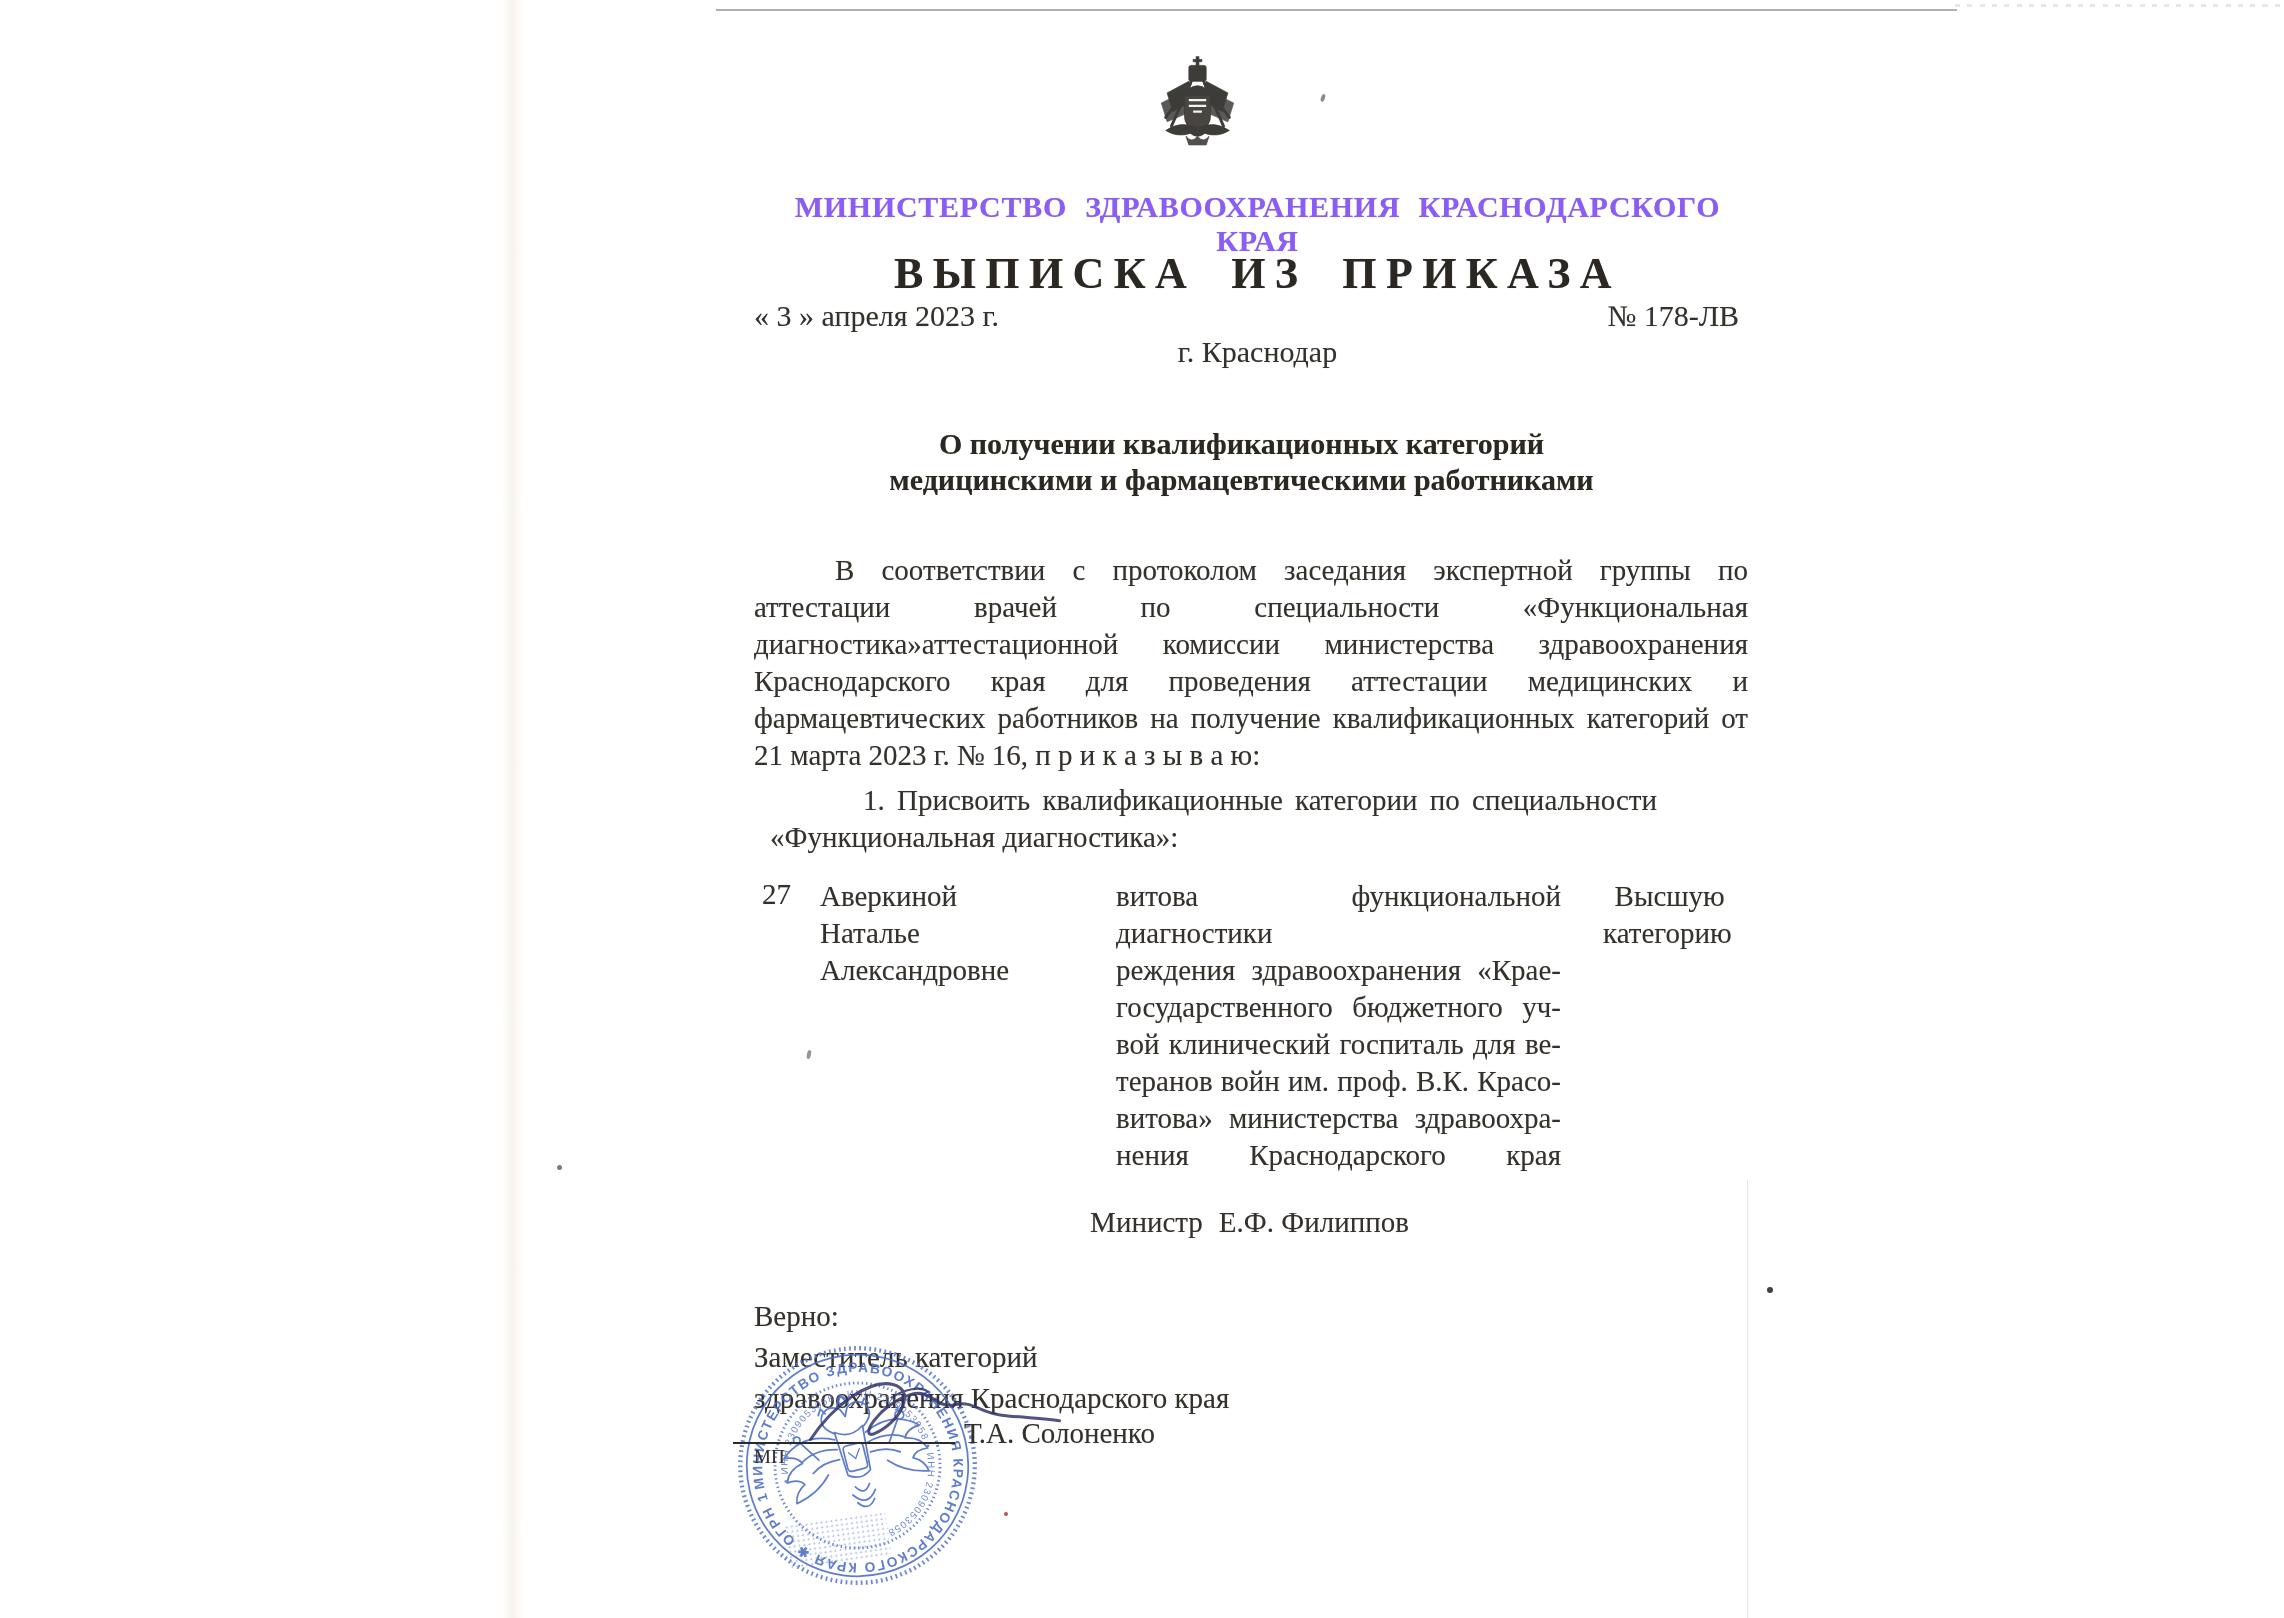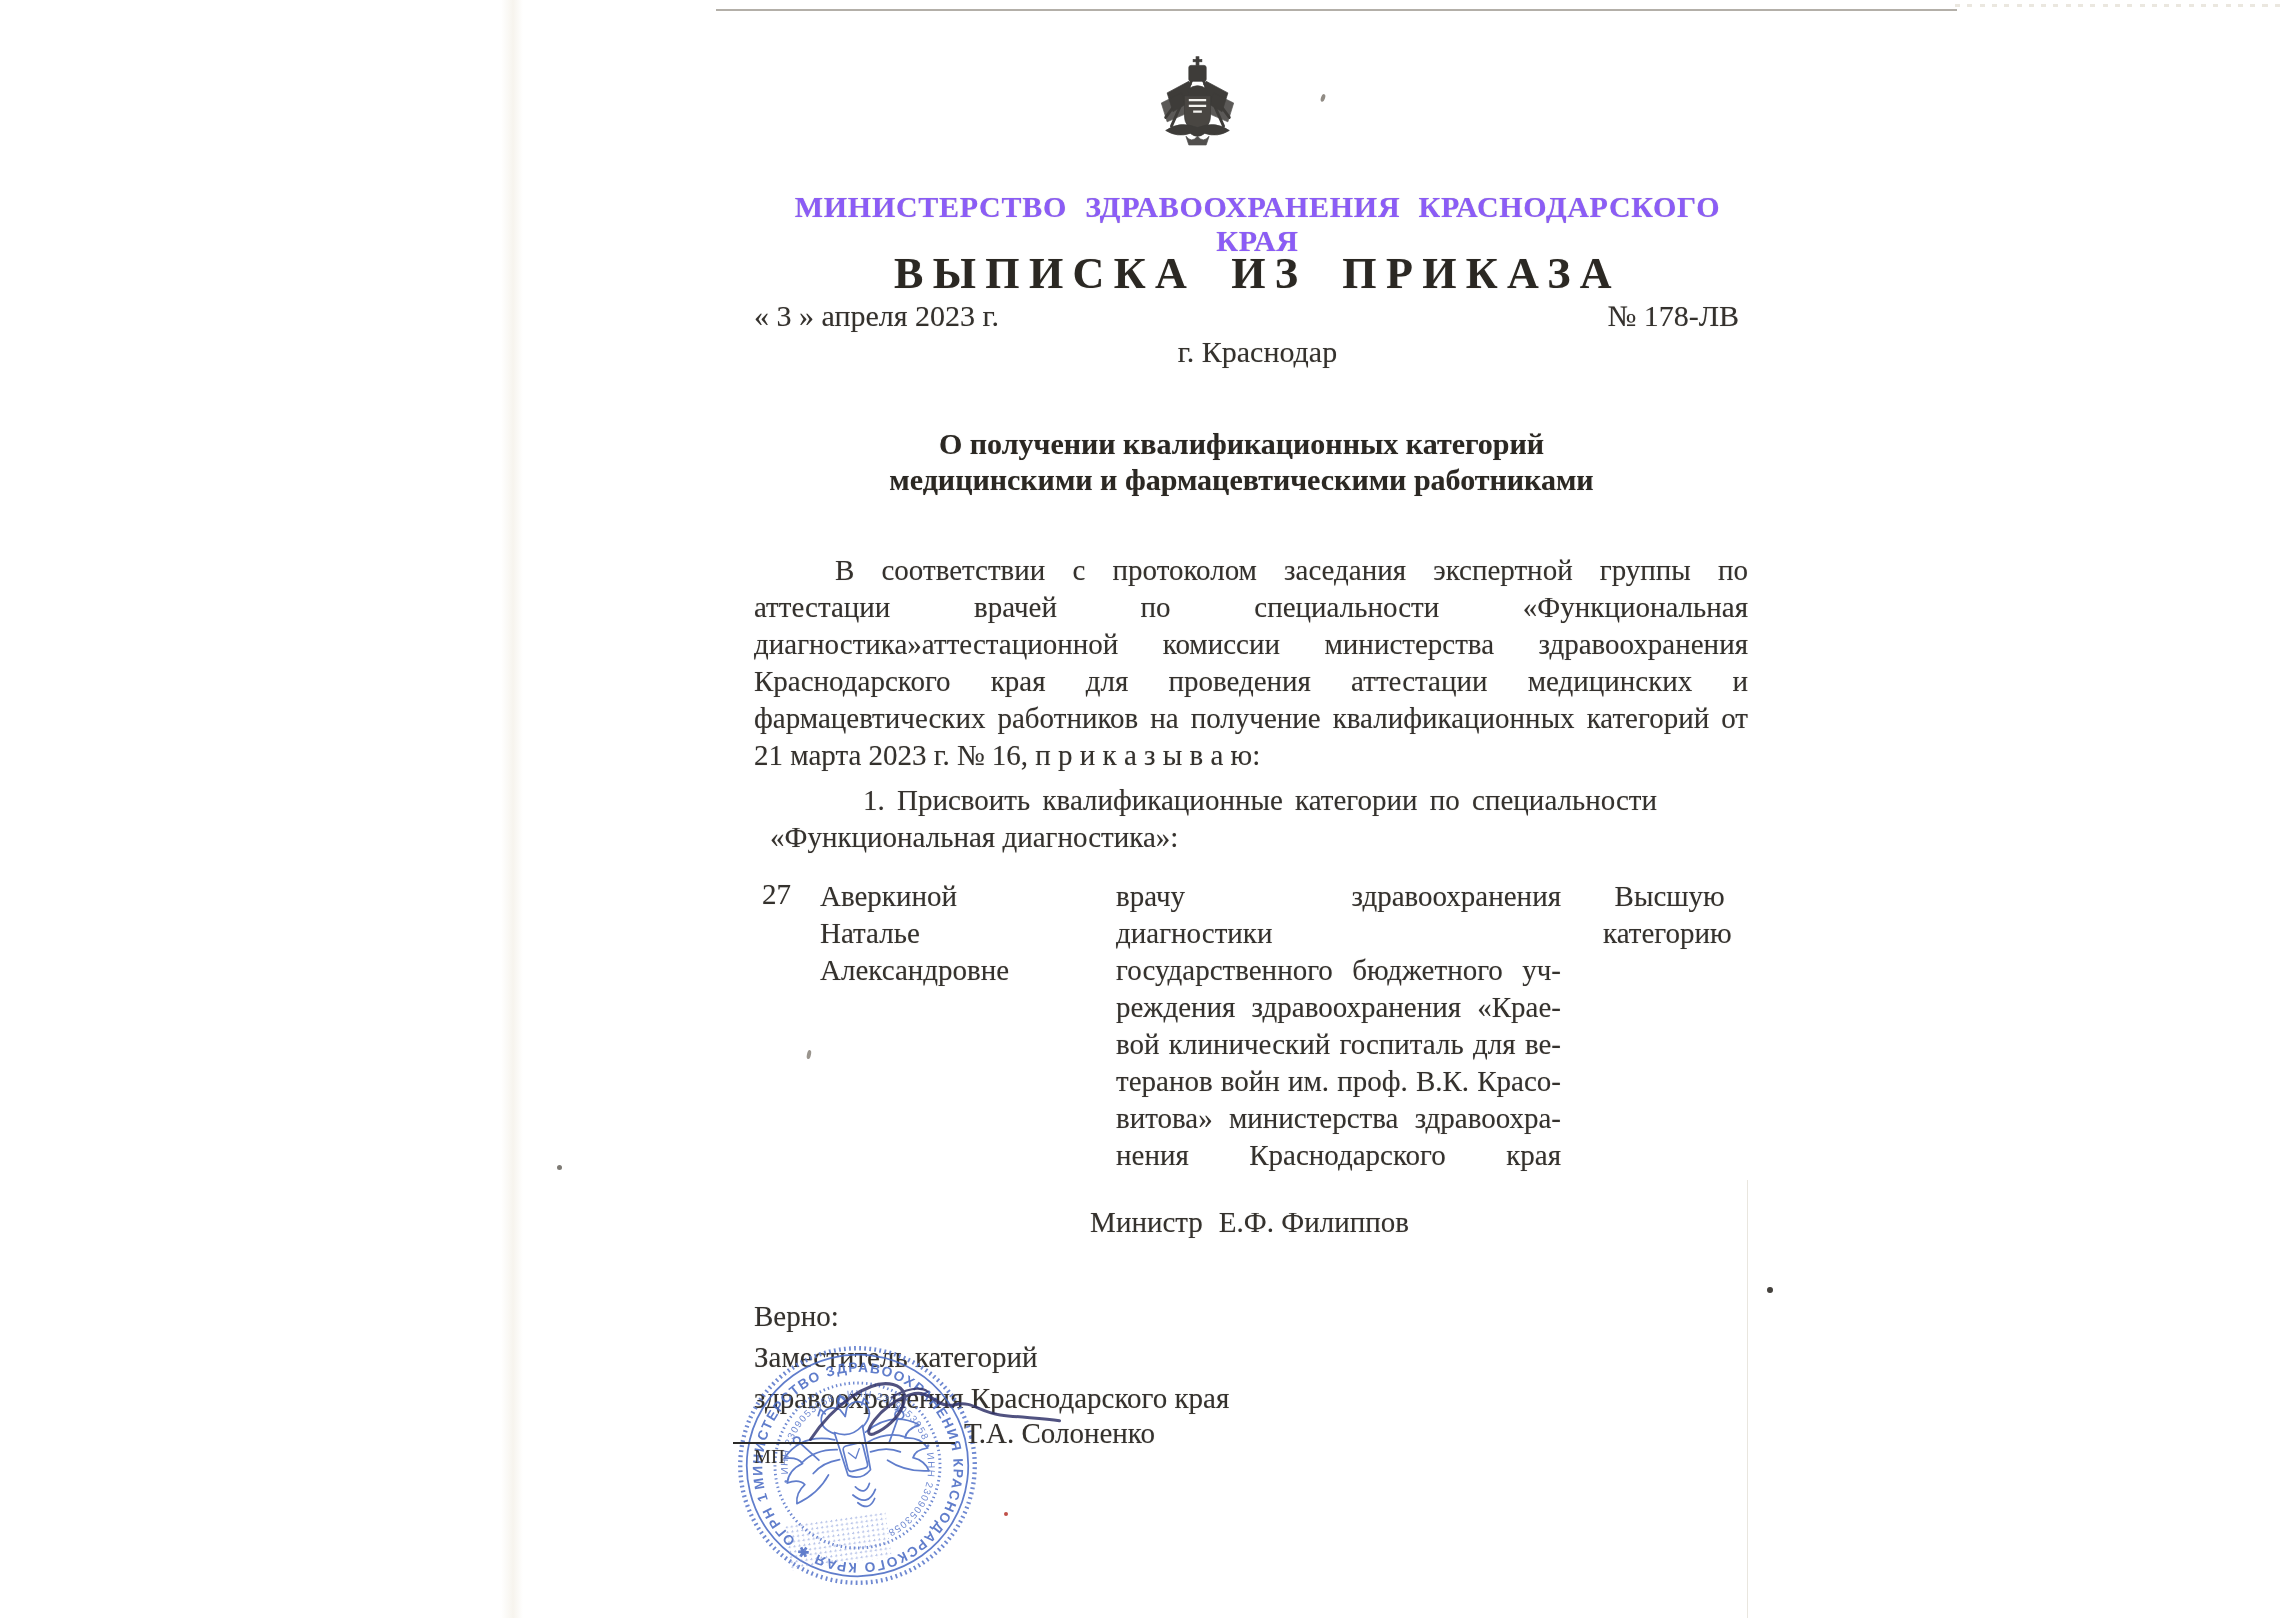--- a/index.html
+++ b/index.html
@@ -120,23 +120,23 @@
   <div class="l-left l-indent3">«Функциональная диагностика»:</div>
 </div>
 
 <div class="abs t-num ink">27</div>
 <div class="abs t-name ink">
   <div>Аверкиной</div>
   <div>Наталье</div>
   <div>Александровне</div>
 </div>
 <div class="abs t-desc ink">
-  <div class="jline">врачу здравоохранения диагностики</div>
+  <div class="jline">витова функциональной диагностики</div>
+  <div class="jline">реждения здравоохранения «Крае-</div>
   <div class="jline">государственного бюджетного уч-</div>
-  <div class="jline">реждения здравоохранения «Крае-</div>
   <div class="jline">вой клинический госпиталь для ве-</div>
   <div class="jline">теранов войн им. проф. В.К. Красо-</div>
   <div class="jline">витова» министерства здравоохра-</div>
   <div class="jline">нения Краснодарского края</div>
 </div>
 <div class="abs t-cat ink">
   <div style="padding-left:11.6px;">Высшую</div>
   <div>категорию</div>
 </div>
 

